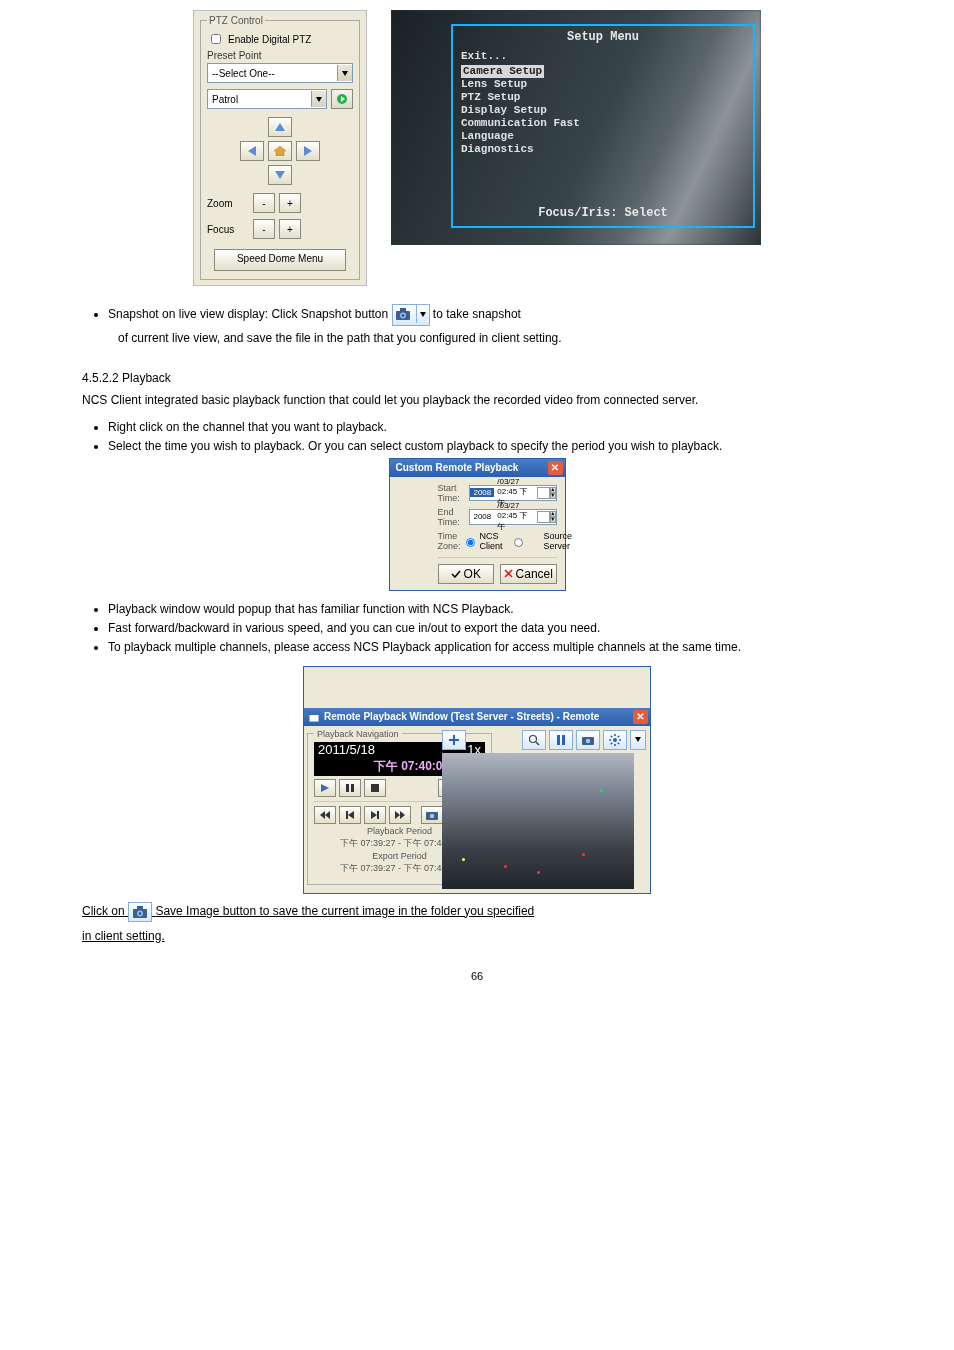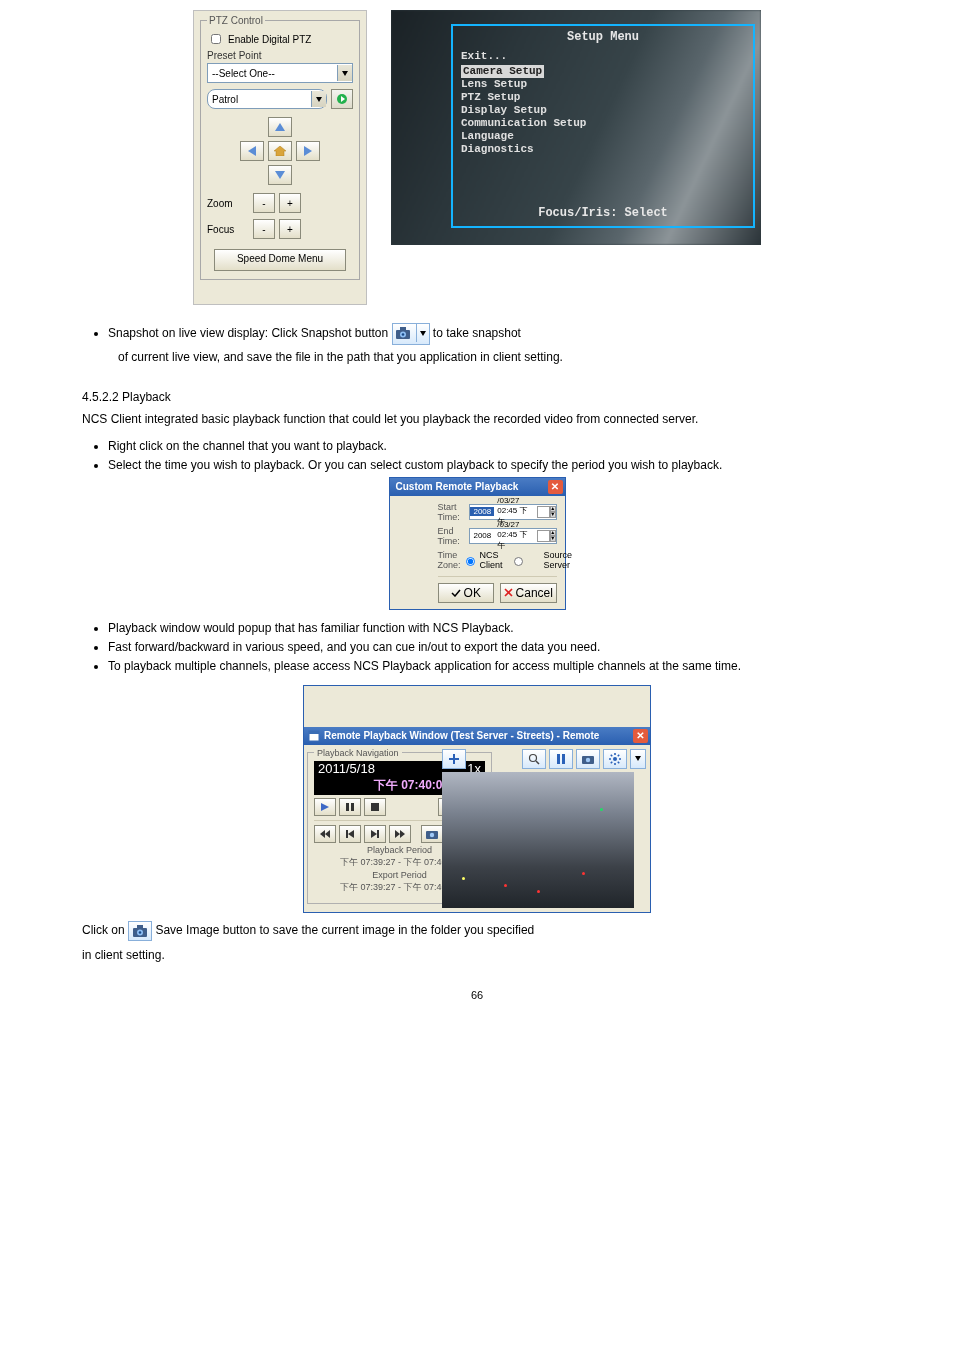--- a/index.html
+++ b/index.html
@@ -1,19 +1,19 @@
 <!DOCTYPE html>
 <html><head>
 <meta charset="utf-8">
 <style>
   body{margin:0;background:#fff;font-family:Arial,sans-serif;font-size:12px;color:#000;width:954px;}
   .page{padding:10px 80px 40px 80px;}
   .figrow{display:flex;align-items:flex-start;justify-content:center;gap:24px;margin:0 0 18px 0;}
   
-  .ptz-panel{width:160px;background:#ece9d8;border:1px solid #bfbfbf;padding:4px 6px 24px 6px;font-size:10px;}
+  .ptz-panel{width:160px;background:#ece9d8;border:1px solid #bfbfbf;padding:4px 6px 5px 6px;font-size:10px;}
   fieldset.gb{border:1px solid #a8a8a8;padding:3px 6px 8px 6px;margin:0;}
   fieldset.gb>legend{font-size:10px;padding:0 2px;color:#555;}
   .chk{display:flex;align-items:center;gap:4px;margin:2px 0;}
   .chk input{width:10px;height:10px;}
   .lbl{font-size:10px;color:#333;margin-top:3px;}
   .combo{display:flex;align-items:center;height:18px;border:1px solid #7f9db9;background:#fff;gap:48px;}
   .combo span{flex:1;padding:0 4px;font-size:10px;}
   .combo .dd{width:14px;height:16px;background:linear-gradient(#e9e7d9,#d6d3c0);border-left:1px solid #7f9db9;display:flex;align-items:center;justify-content:center;}
   .tri{width:0;height:0;border-left:3px solid transparent;border-right:3px solid transparent;border-top:5px solid #000;}
   .combo-row{display:flex;gap:4px;align-items:center;margin-top:6px;}
@@ -54,21 +54,21 @@
   .crp .datebox span{padding:0 3px;font-size:8px;}
   .crp .datebox .sel{background:#2a5fb0;color:#fff;}
   .crp .spin{width:10px;height:12px;display:flex;flex-direction:column;}
   .crp .spin div{height:6px;background:linear-gradient(#eee,#ccc);border:1px solid #999;line-height:3px;font-size:6px;text-align:center;}
   .crp .btns{display:flex;justify-content:center;gap:6px;margin-top:6px;border-top:1px solid #cfcab3;padding-top:6px;}
   .crp .btn{display:flex;align-items:center;justify-content:center;gap:3px;width:56px;height:18px;background:linear-gradient(#fff,#e3dfc9);border:1px solid #8a8a7a;font-size:12px;}
   
   ul.blt{list-style:disc;margin:4px 0 4px 28px;padding:0;}
   ul.blt>li{margin:3px 0;line-height:1.35;}
   p.body{margin:6px 0 4px 2px;line-height:1.35;}
-  .indent{margin-left:30px;}
+  .indent{margin-left:30px;text-decoration:underline;}
   .subnote{margin-left:38px;margin-top:4px;line-height:1.35;}
   
   .rpw{width:346px;margin:10px auto 8px auto;border:1px solid #2a5fb0;background:#ece9d8;font-size:9px;}
   .rpw .cap{height:18px;background:linear-gradient(#4a7cc4,#2a5fb0);color:#fff;display:flex;align-items:center;padding:0 0 0 4px;font-weight:bold;font-size:10px;margin-top:41px;}
   .rpw .cap .ico{width:12px;height:12px;margin-right:4px;display:inline-block;}
   .rpw .cap .spacer{flex:1;}
   .rpw .cap .cx{width:15px;height:14px;background:#e45b3d;display:flex;align-items:center;justify-content:center;border-radius:2px;margin-right:2px;}
   .rpw .body{display:flex;align-items:flex-start;}
   .rpw .left{width:132px;padding:3px;}
   .rpw .nav{border:1px solid #b0b0b0;}
@@ -106,21 +106,21 @@
           <span>Enable Digital PTZ</span>
         </div>
         <div class="lbl">Preset Point</div>
         <div class="combo" style="margin-top:2px;">
           <span>--Select One--</span>
           <div class="dd">
               <div class="tri"></div>
             </div>
         </div>
         <div class="combo-row">
-          <div class="combo" style="flex:1;border-radius:8px;">
+          <div class="combo" style="flex:1;">
             <span>Patrol</span>
             <div class="dd">
                 <div class="tri"></div>
               </div>
           </div>
           <div class="gogreen">
             <svg viewBox="0 0 12 12">
                 <circle cx="6" cy="6" r="5" fill="#23b14d"></circle>
                 <path d="M5 3 L9 6 L5 9Z" fill="#fff"></path>
               </svg>
@@ -177,21 +177,21 @@
     <div class="camview">
       <div class="blur"></div>
       <div class="osd">
         <div class="t title">Setup Menu</div>
         <ul>
           <li>Exit...</li>
           <li class="sel">Camera Setup</li>
           <li>Lens Setup</li>
           <li>PTZ Setup</li>
           <li>Display Setup</li>
-          <li>Communication Setup</li>
+          <li>Communication Fast</li>
           <li>Language</li>
           <li>Diagnostics</li>
         </ul>
         <div class="t foot">Focus/Iris: Select</div>
       </div>
     </div>
   </div>
 
   <ul class="blt">
     <li>
@@ -204,21 +204,21 @@
             <circle cx="7" cy="7.5" r="1.3" fill="#194a88"></circle>
           </svg>
         
         <span class="ddp">
             <div class="tri"></div>
           </span>
       </span>
       <span> to take snapshot</span>
     </li>
   </ul>
-  <p class="subnote">of current live view, and save the file in the path that you application in client setting.</p>
+  <p class="subnote">of current live view, and save the file in the path that you configured in client setting.</p>
 
   <p class="body" style="margin-top:24px;font-weight:normal;">4.5.2.2 Playback</p>
   <p class="body">NCS Client integrated basic playback function that could let you playback the recorded video from connected server.</p>
 
   <ul class="blt" style="margin-top:10px;">
     <li>Right click on the channel that you want to playback.</li>
     <li>Select the time you wish to playback. Or you can select custom playback to specify the period you wish to playback.</li>
   </ul>
 
   <div class="dlg crp">

